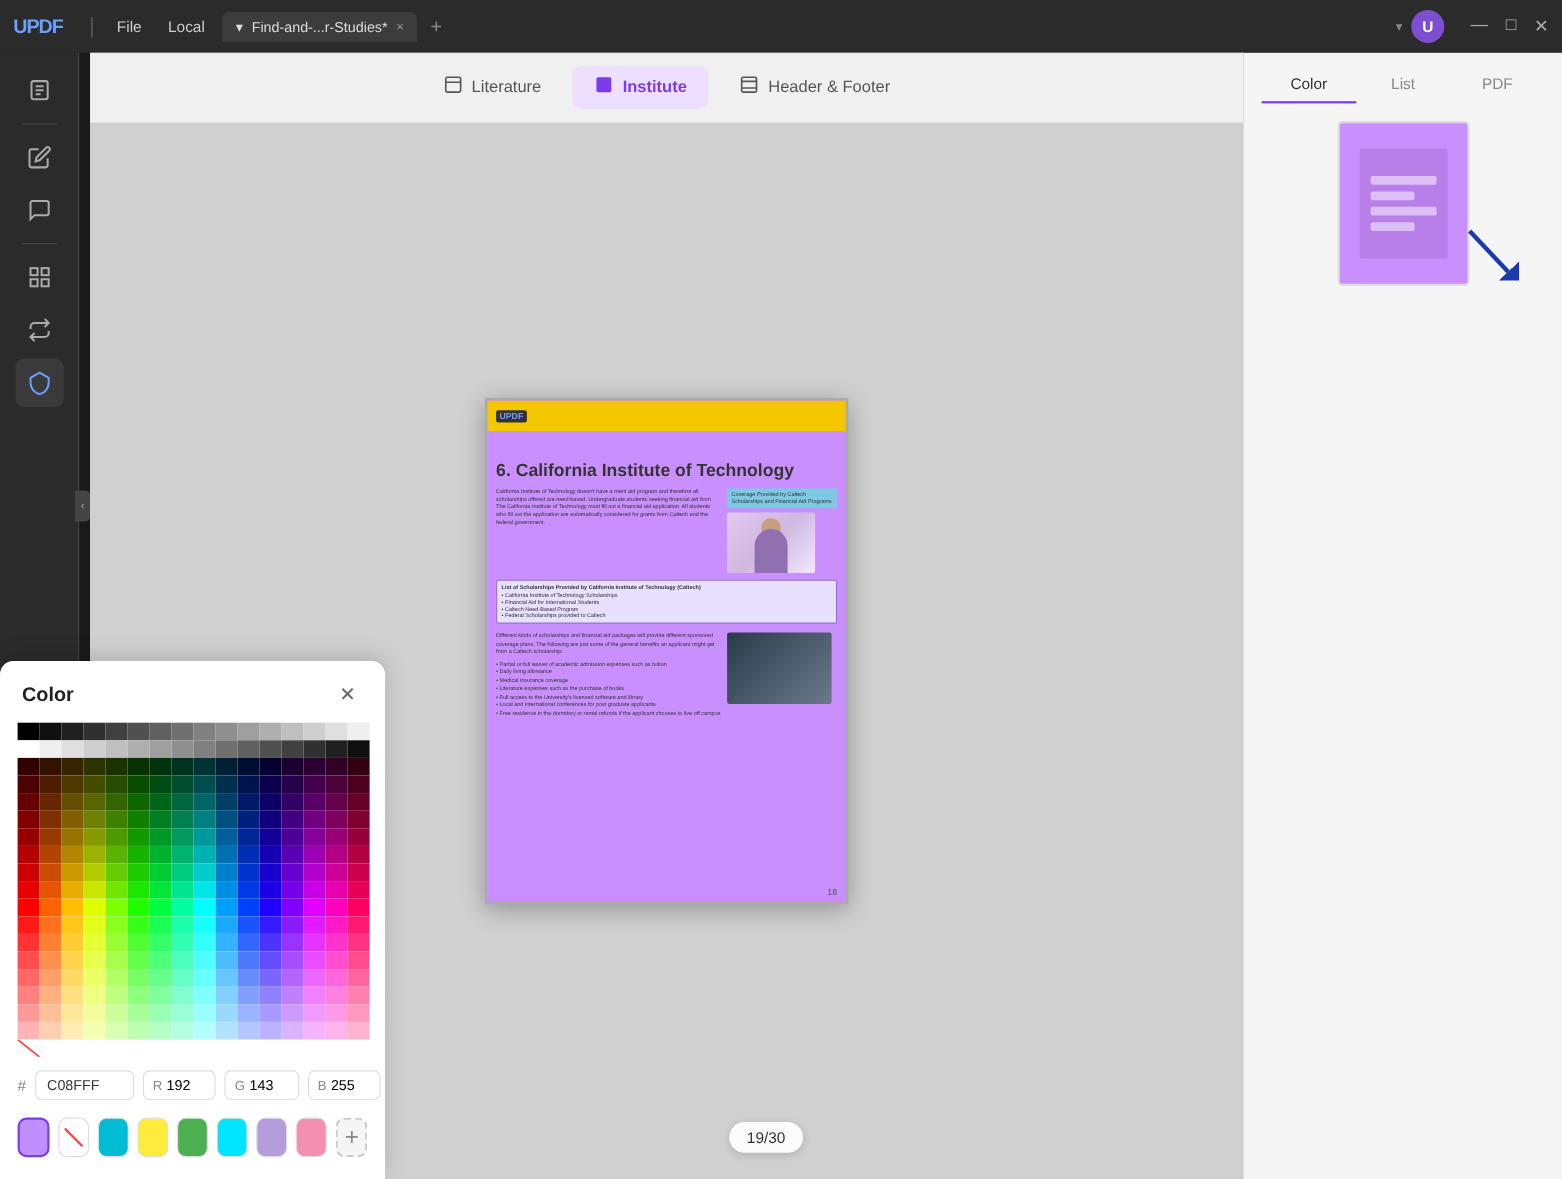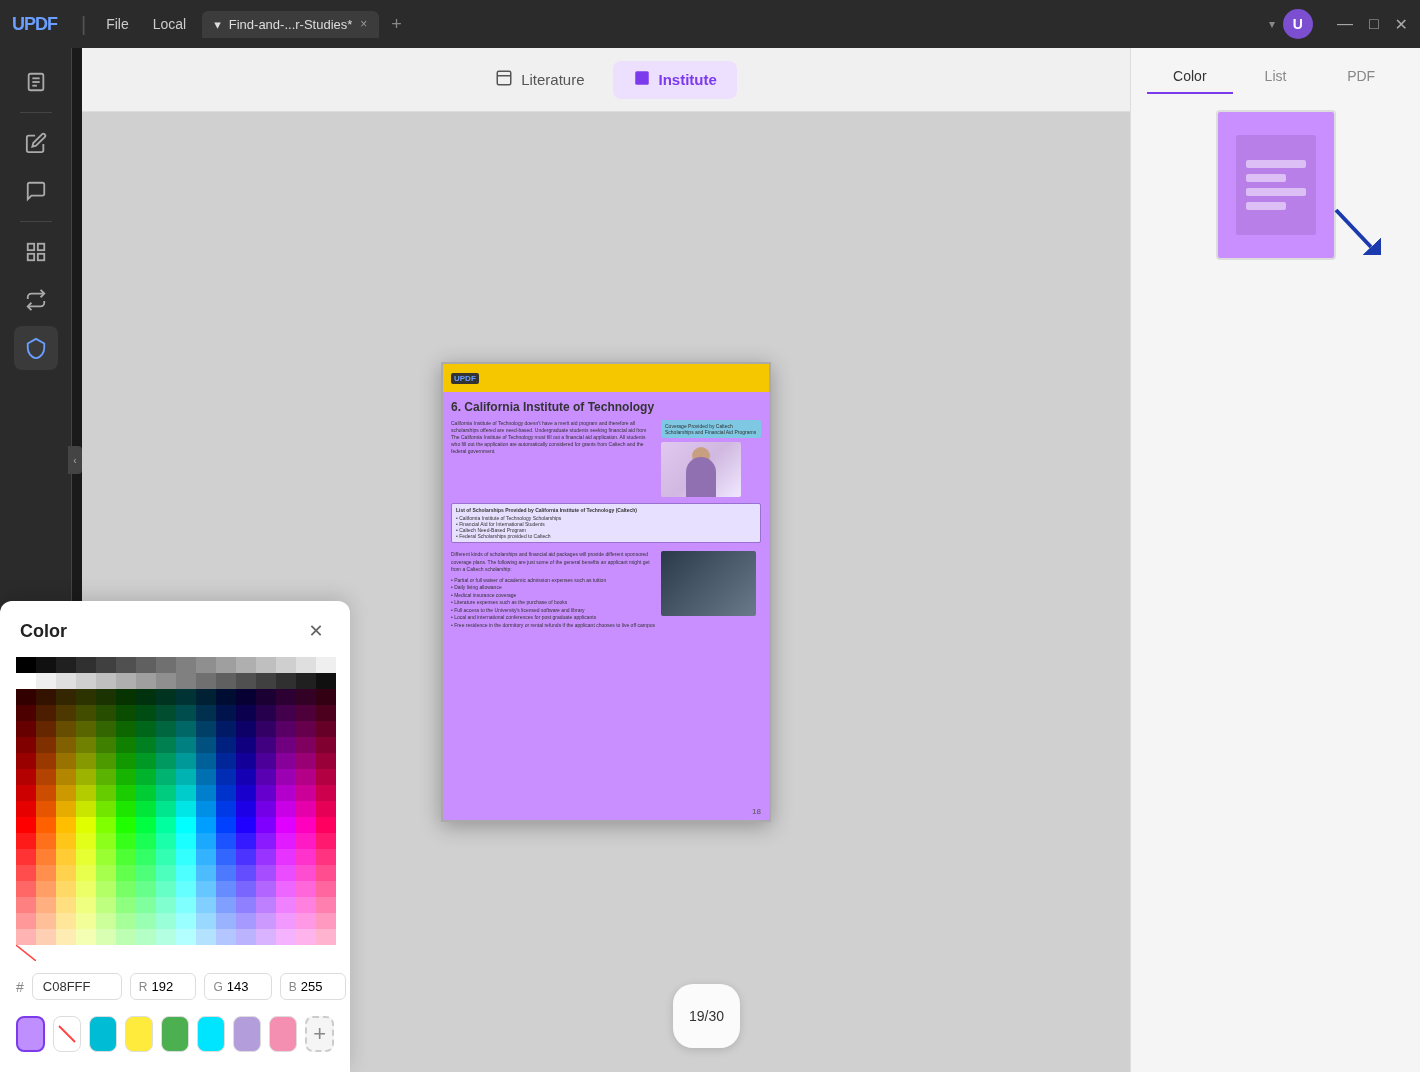--- a/index.html
+++ b/index.html
@@ -161,23 +161,24 @@
       padding: 1px 3px;
       border-radius: 2px;
     }
     .pdf-content {
       padding: 8px;
       display: flex;
       flex-direction: column;
       gap: 6px;
     }
     .pdf-title {
-      font-size: 12px;
+      font-size: 16px;
       font-weight: bold;
       color: #333;
+      margin-top: 20px;
     }
     .pdf-body {
       display: flex;
       gap: 6px;
     }
     .pdf-text-col {
       flex: 1;
       font-size: 5px;
       color: #333;
       line-height: 1.4;
@@ -231,24 +232,24 @@
       position: absolute;
       bottom: 4px;
       right: 8px;
       font-size: 8px;
       color: #555;
     }
 
     .page-counter {
       position: absolute;
       bottom: 24px;
-      right: 390px;
+      right: 400px;
       background: rgba(255,255,255,0.9);
       border-radius: 20px;
-      padding: 24px 16px;
+      padding: 6px 16px;
       font-size: 14px;
       color: #333;
       box-shadow: 0 2px 8px rgba(0,0,0,0.15);
     }
 
     
     .right-panel {
       width: 290px;
       background: #f5f5f5;
       border-left: 1px solid #ddd;
@@ -588,20 +589,30 @@
         <span>Literature</span>
       </div>
       <div class="toolbar-tab active">
         <span class="toolbar-tab-icon">
           <svg width="18" height="18" viewBox="0 0 24 24" fill="#7c3aed" stroke="#7c3aed" stroke-width="0">
               <rect x="3" y="3" width="18" height="18" rx="2"></rect>
             </svg>
         </span>
         <span style="color:#7c3aed;font-weight:600;">Institute</span>
       </div>
+      <div class="toolbar-tab">
+        <span class="toolbar-tab-icon">
+          <svg width="18" height="18" viewBox="0 0 24 24" fill="none" stroke="currentColor" stroke-width="2">
+              <rect x="3" y="3" width="18" height="18" rx="2"></rect>
+              <line x1="3" y1="8" x2="21" y2="8"></line>
+              <line x1="3" y1="16" x2="21" y2="16"></line>
+            </svg>
+        </span>
+        <span>Header &amp; Footer</span>
+      </div>
     </div>
 
     <div class="pdf-viewer">
       <div class="pdf-page">
         <div class="pdf-page-header">
           <span class="pdf-logo-small">UPDF</span>
         </div>
         <div class="pdf-content">
           <div class="pdf-title">6. California Institute of Technology</div>
           <div class="pdf-body">

